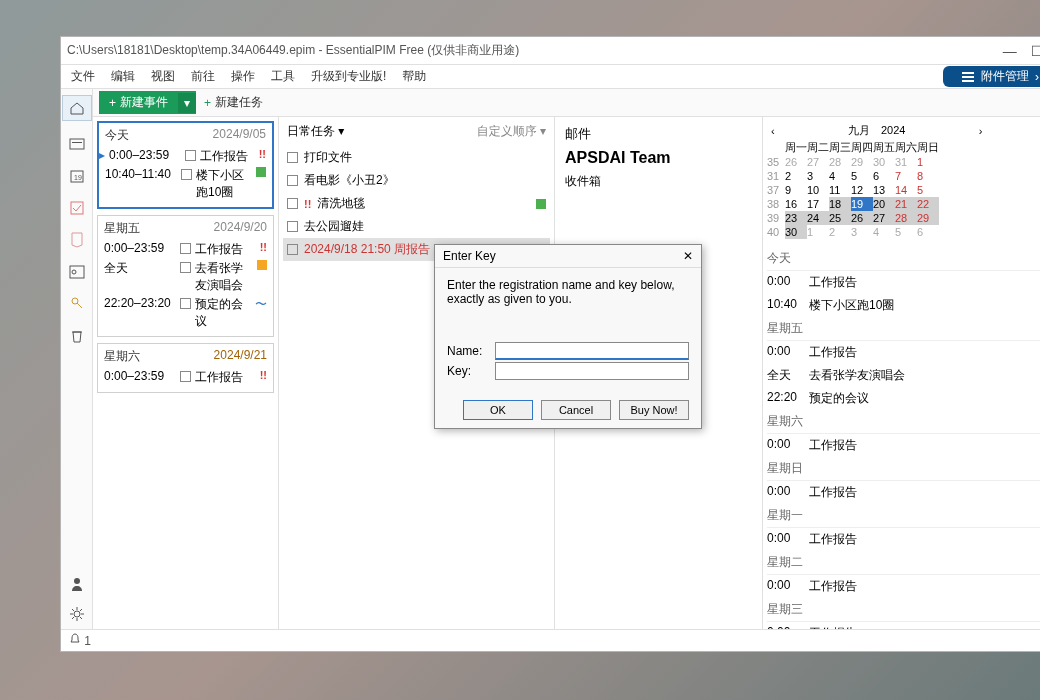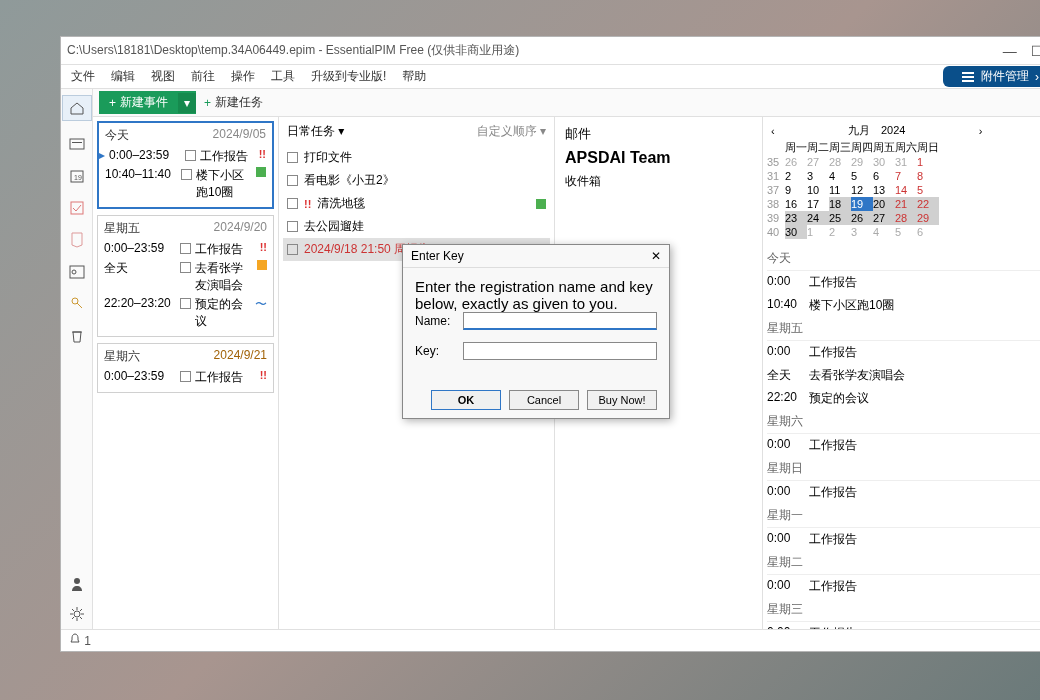--- a/index.html
+++ b/index.html
@@ -58,31 +58,31 @@
 .cal-today { background: #2f76c6; color: #fff; }
 .cal-sel { background: #d0d0d0; }
 .cal-red { color: #c33; }
 .cal-dim { color: #aaa; }
 .agenda { font-size: 12px; margin-top: 8px; }
 .agenda-day { color: #666; padding: 3px 0; border-bottom: 1px solid #eee; }
 .agenda-row { display: flex; padding: 3px 0; gap: 10px; }
 .agenda-row .t { width: 32px; }
 .agenda-row .txt { flex: 1; }
 .statusbar { height: 22px; border-top: 1px solid #e0e0e0; display: flex; align-items: center; justify-content: space-between; padding: 0 8px; font-size: 12px; color: #555; }
-.modal { position: absolute; left: 402px; top: 244px; width: 268px; background: #f8f8f8; border: 1px solid #888; box-shadow: 2px 2px 8px rgba(0,0,0,0.3); font-size: 12px; }
+.modal { position: absolute; left: 434px; top: 244px; width: 268px; background: #f8f8f8; border: 1px solid #888; box-shadow: 2px 2px 8px rgba(0,0,0,0.3); font-size: 12px; }
 .modal-title { display: flex; justify-content: space-between; padding: 4px 8px; border-bottom: 1px solid #ddd; font-size: 12px; }
 .modal-body { padding: 10px 12px; }
-.modal-msg { font-size: 15px; }
-.modal-field { display: flex; align-items: center; margin-bottom: 12px; gap: 8px; }
+.modal-msg { font-size: 12px; margin-bottom: 36px; }
+.modal-field { display: flex; align-items: center; margin-bottom: 2px; gap: 8px; }
 .modal-field label { width: 40px; }
 .modal-field input { flex: 1; border: 1px solid #888; border-bottom: 2px solid #2f76c6; height: 18px; background: #fff; padding: 0 2px; font-size: 11px; }
 .modal-field input.plain { border-bottom: 1px solid #888; }
 .modal-btns { display: flex; gap: 8px; justify-content: flex-end; padding: 8px 12px; }
 .modal-btns button { width: 70px; height: 20px; background: #f0f0f0; border: 1px solid #888; font-size: 11px; }
-.modal-btns button.primary { border: 1.5px solid #2f76c6; font-weight: bold; }
+.modal-btns button.primary { border: 1.5px solid #2f76c6; }
 svg { display: block; }
 </style>
 </head>
 <body>
 
 <div class="window">
   <div class="titlebar">
     <span>C:\Users\18181\Desktop\temp.34A06449.epim - EssentialPIM Free (仅供非商业用途)</span>
     <div class="titlebuttons">
       <span>—</span>

